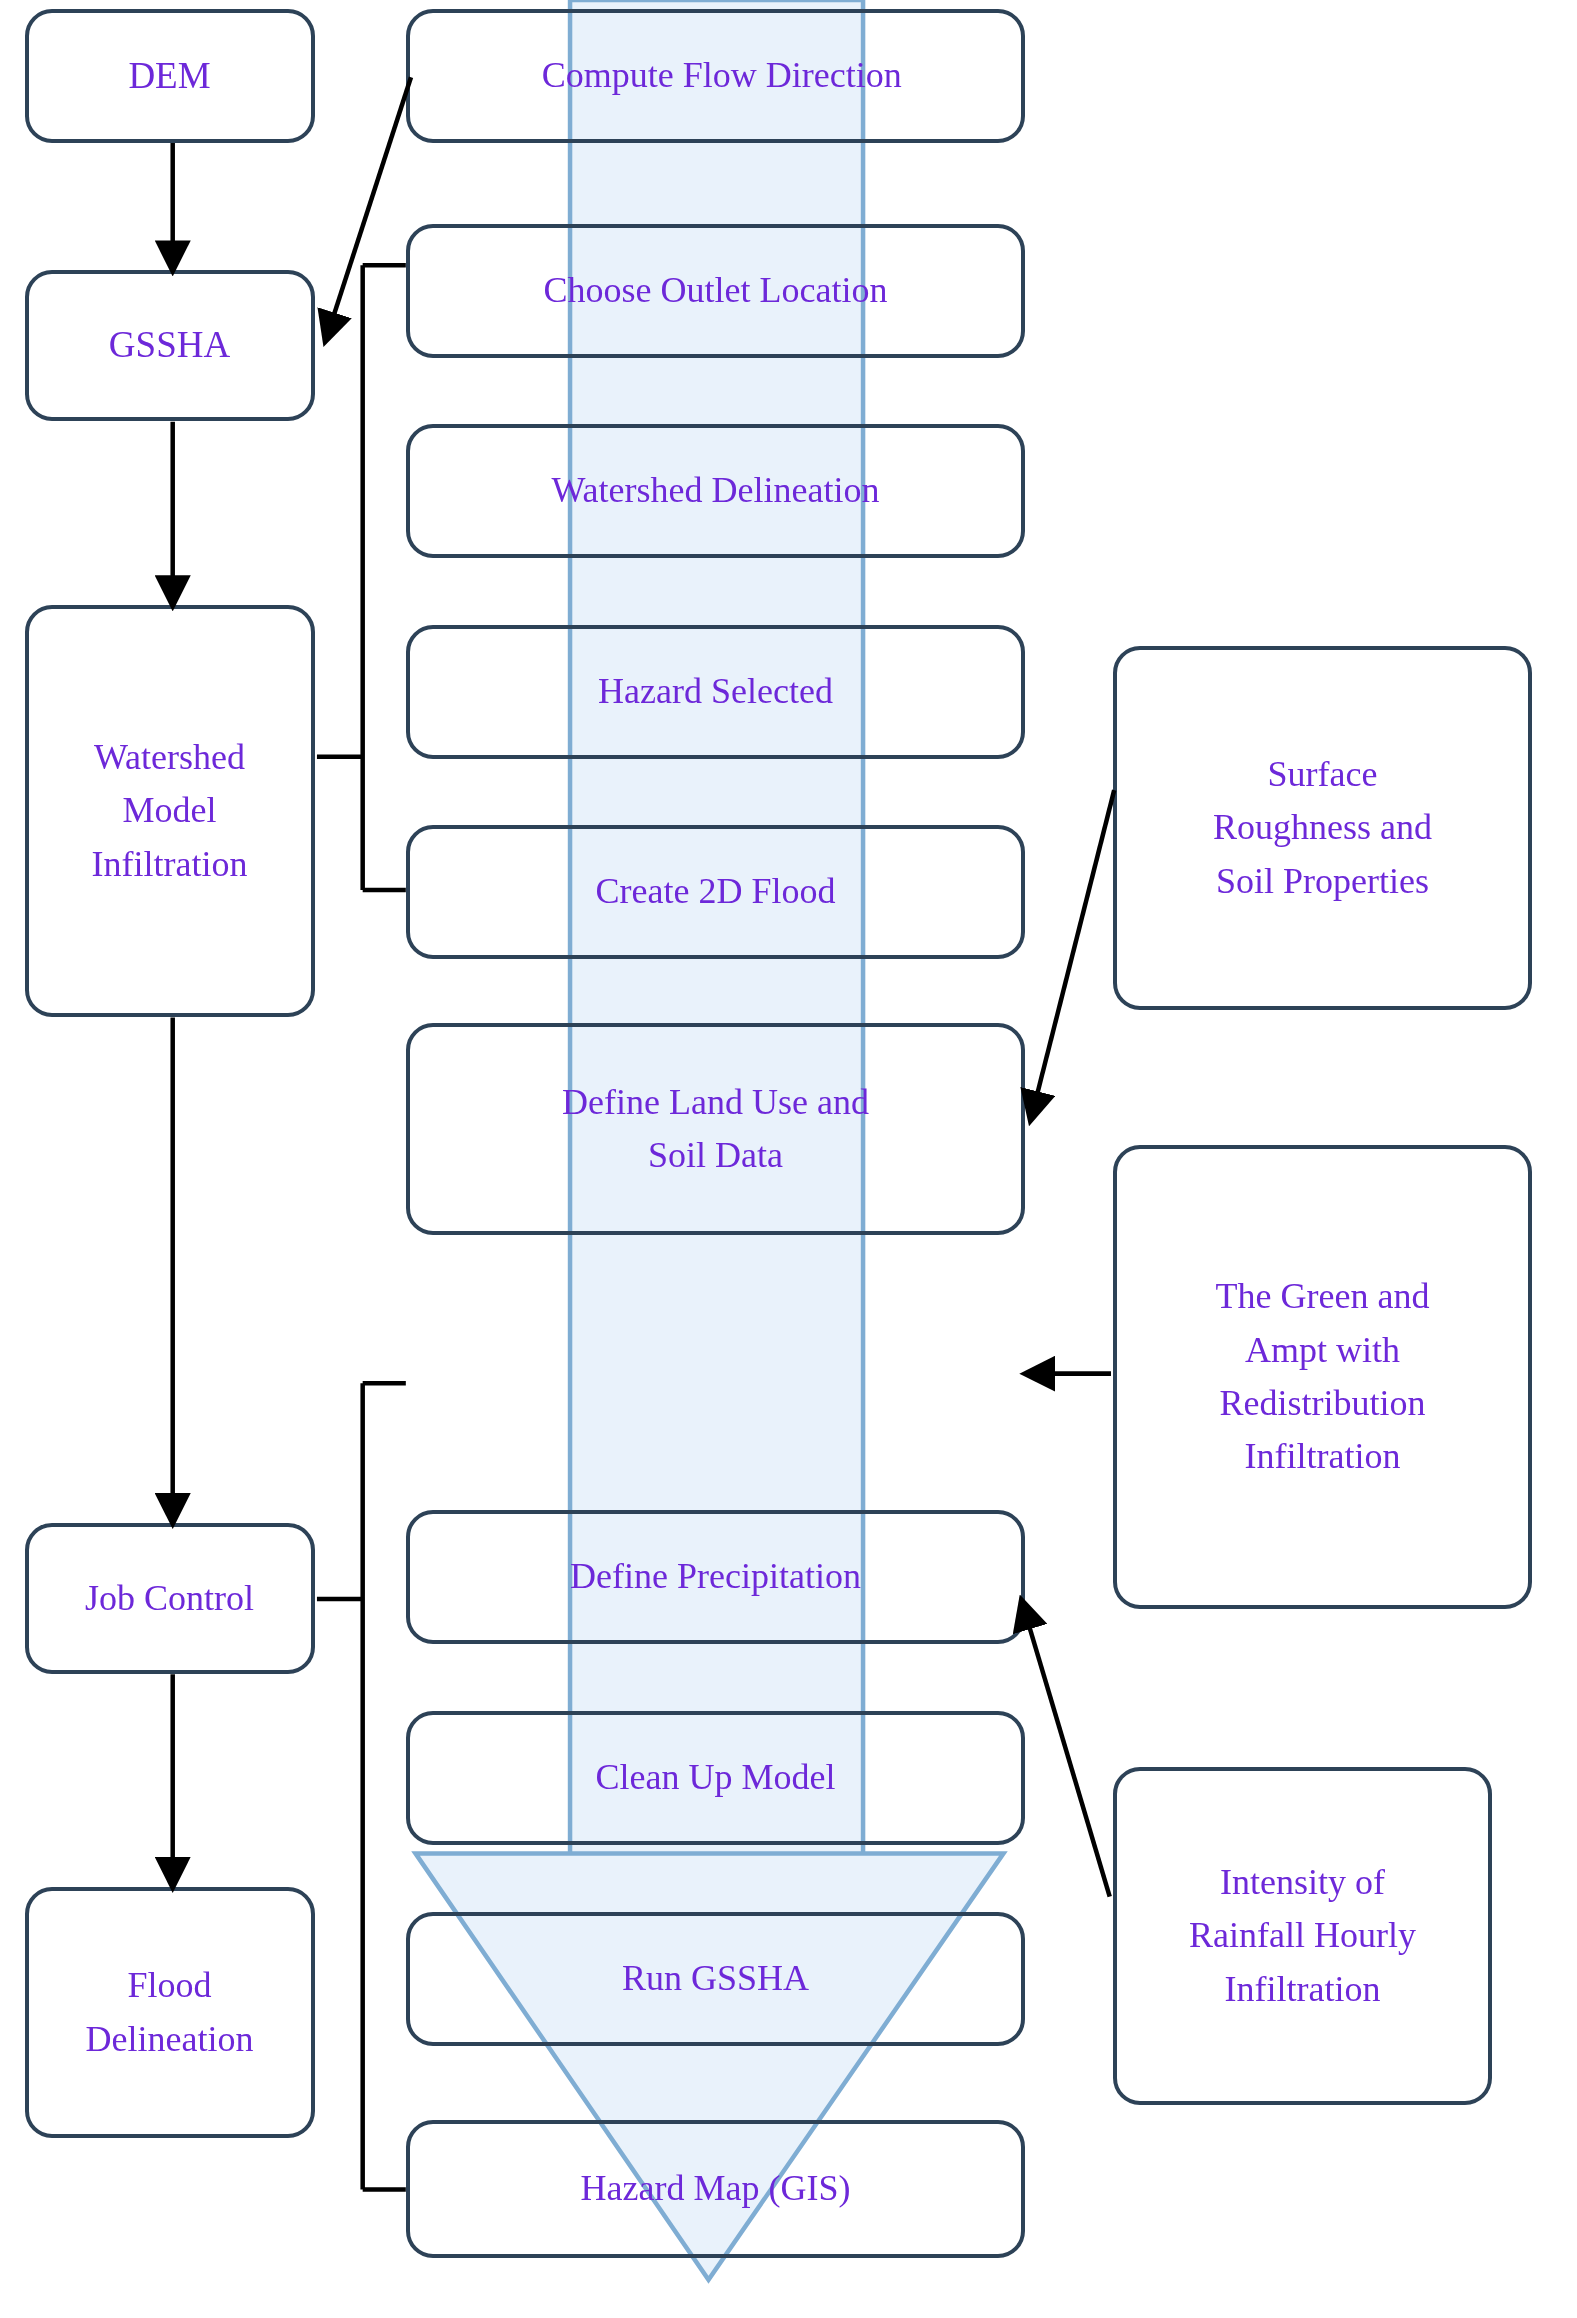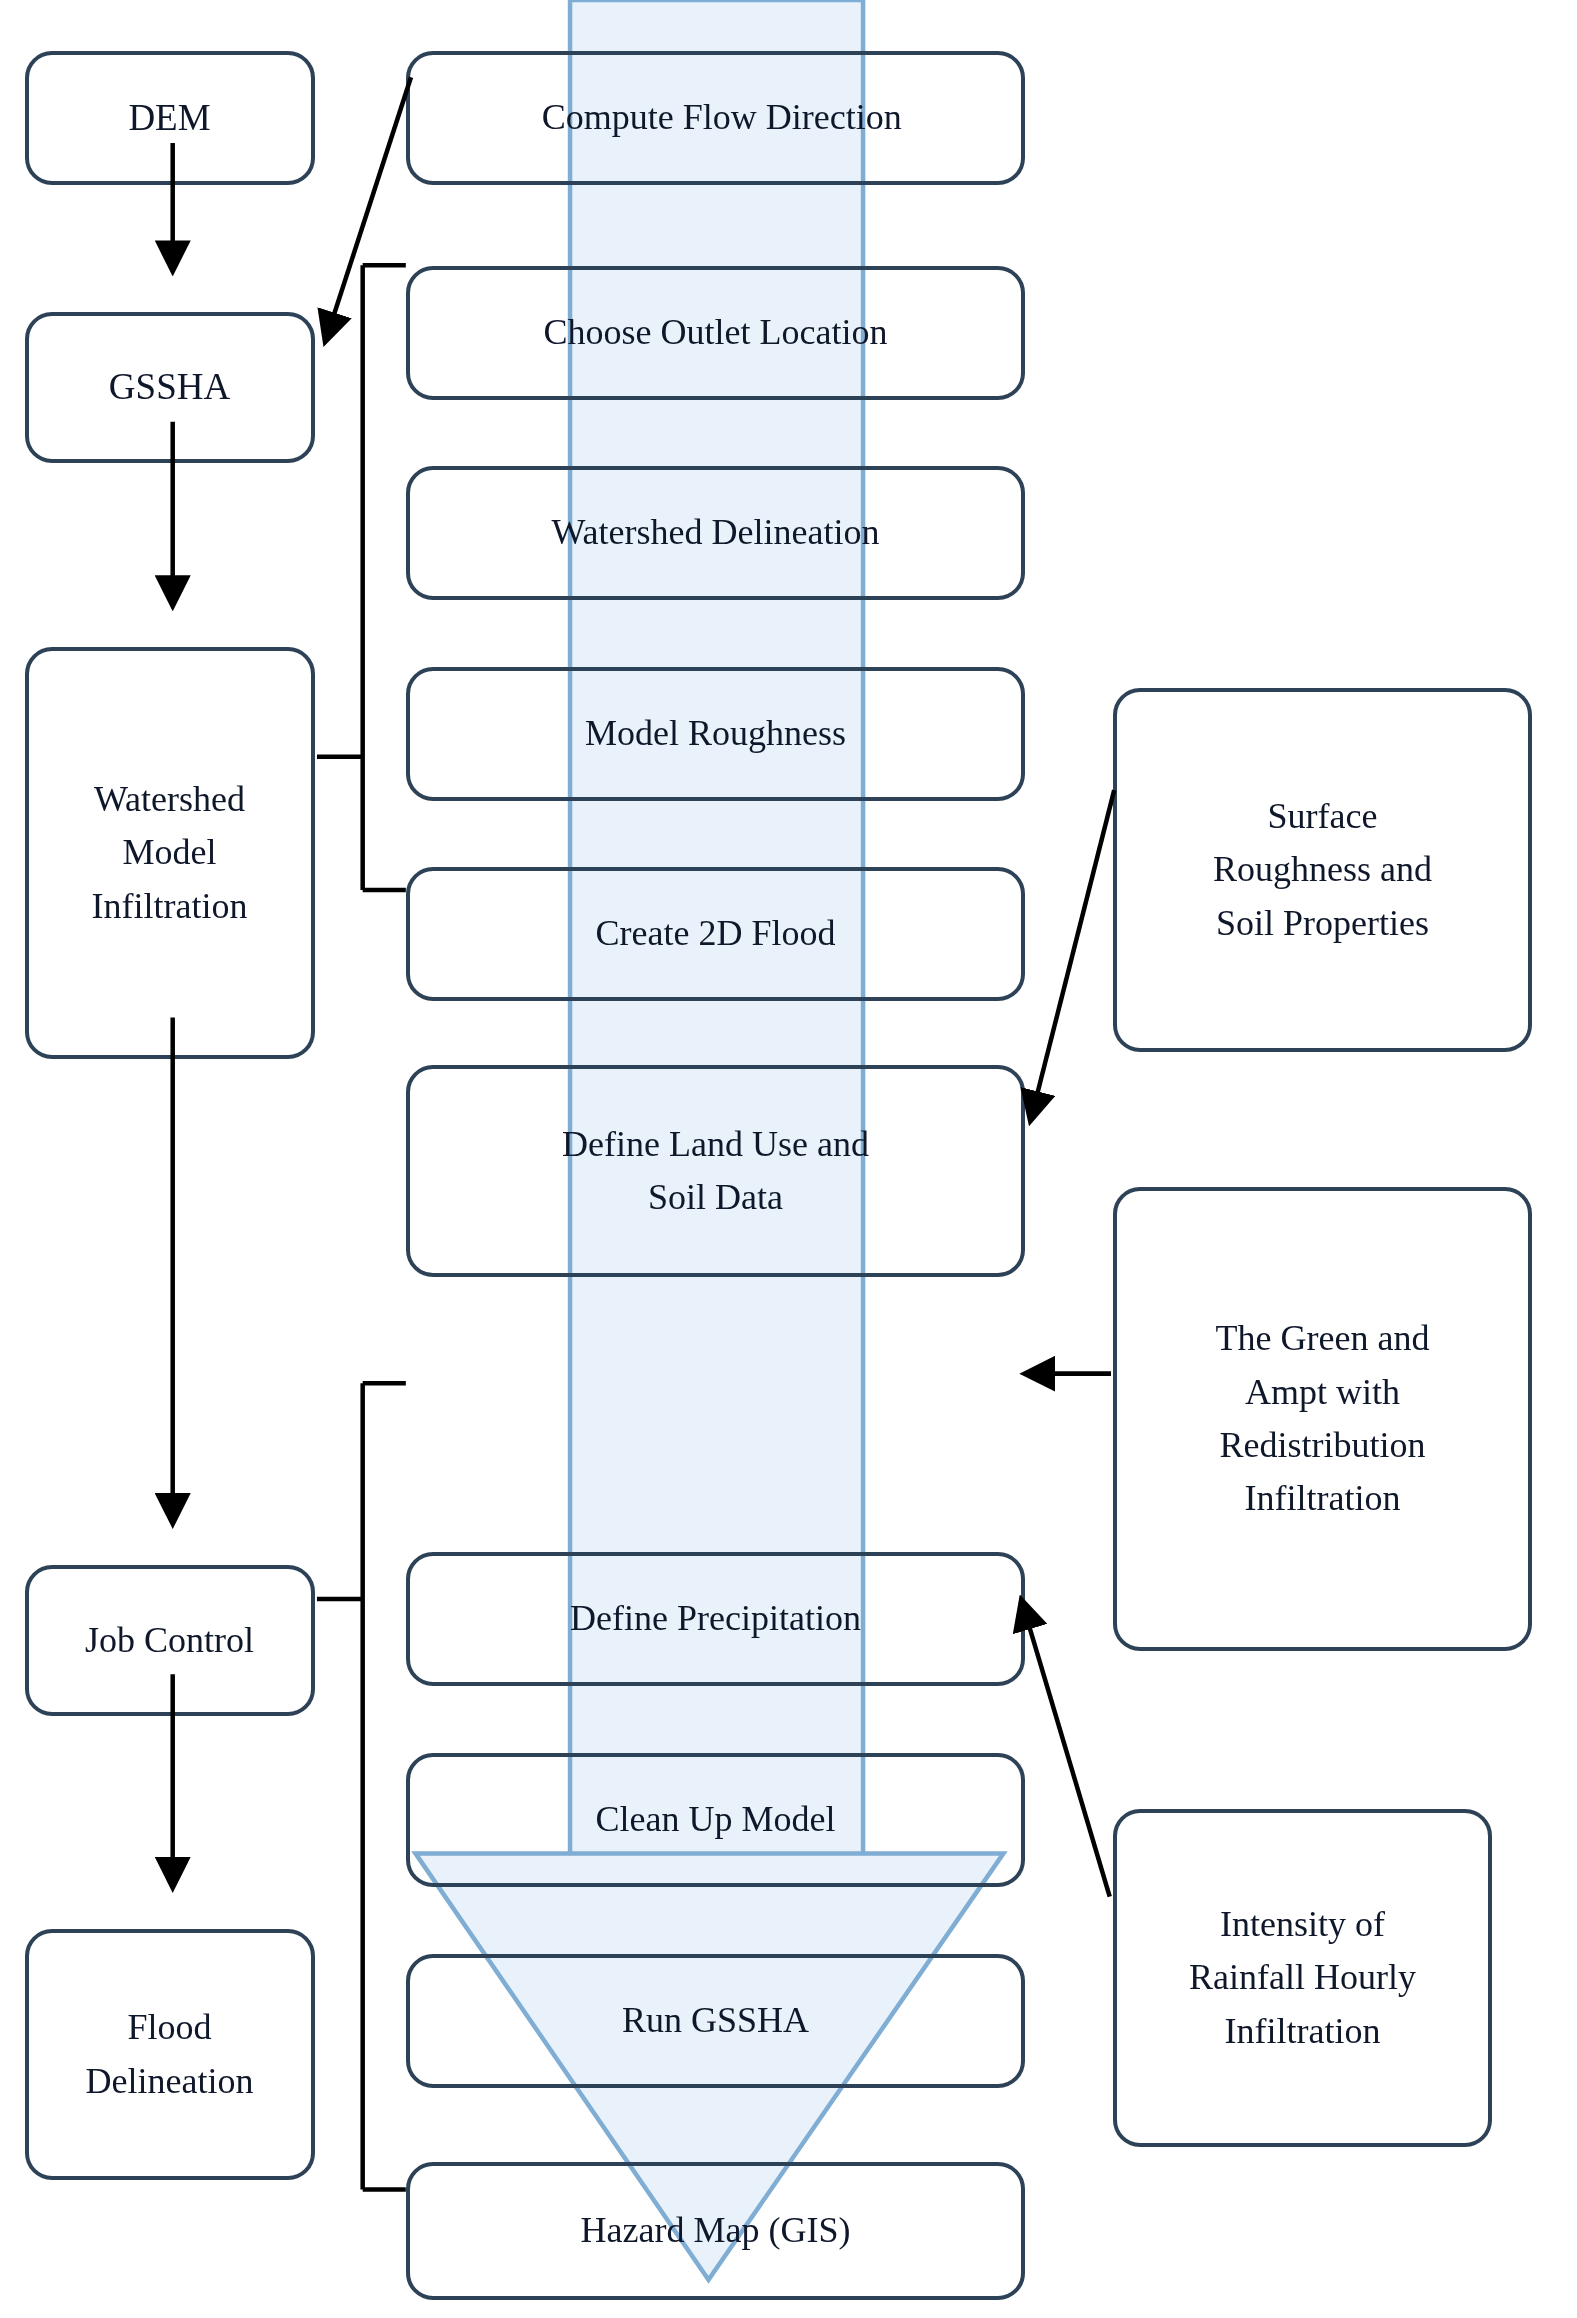--- a/index.html
+++ b/index.html
@@ -18,25 +18,24 @@
   .node {
     position: absolute;
     box-sizing: border-box;
     border: 4.5px solid #2d4257;
     border-radius: 27px;
     background: transparent;
     display: flex;
     align-items: center;
     justify-content: center;
     text-align: center;
-    color: #0f172a;
+    color: #6d28d9;
     line-height: 1.48;
     padding: 6.4px 11.6px;
     z-index: 4;
-    margin-top: 42px;
   }
   .node-label {
     display: block;
     width: 100%;
     white-space: pre-line;
   }
   
   #overlay-svg {
     position: absolute;
     left: 0; top: 0;
@@ -122,21 +121,21 @@
 
   <div class="node" style="left:406px; top:224px; width:619px; height:134px; font-size:36px;">
     <span class="node-label">Choose Outlet Location</span>
   </div>
 
   <div class="node" style="left:406px; top:424px; width:619px; height:134px; font-size:36px;">
     <span class="node-label">Watershed Delineation</span>
   </div>
 
   <div class="node" style="left:406px; top:625px; width:619px; height:134px; font-size:36px;">
-    <span class="node-label">Model Roughness</span>
+    <span class="node-label">Hazard Selected</span>
   </div>
 
   <div class="node" style="left:406px; top:825px; width:619px; height:134px; font-size:36px;">
     <span class="node-label">Create 2D Flood</span>
   </div>
 
   <div class="node" style="left:406px; top:1023px; width:619px; height:212px; font-size:36px;">
     <span class="node-label">Define Land Use and
 Soil Data</span>
   </div>

